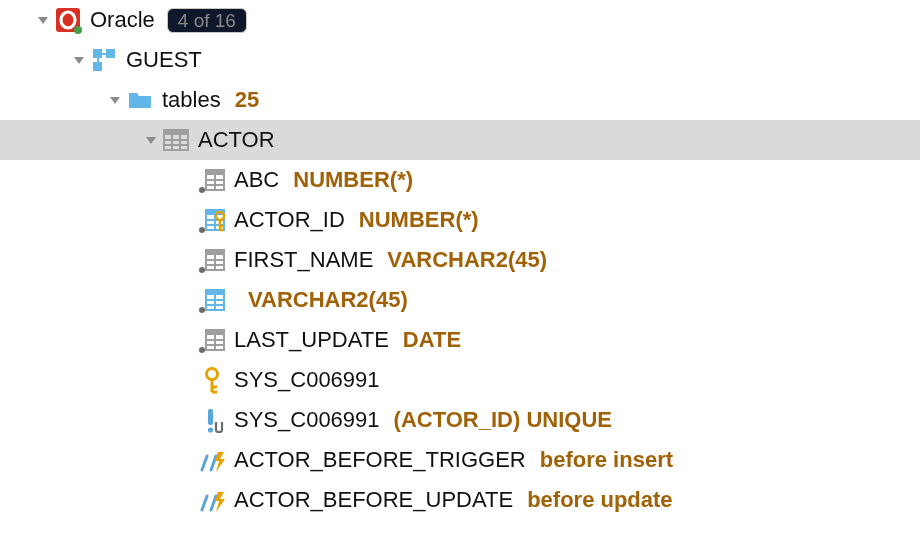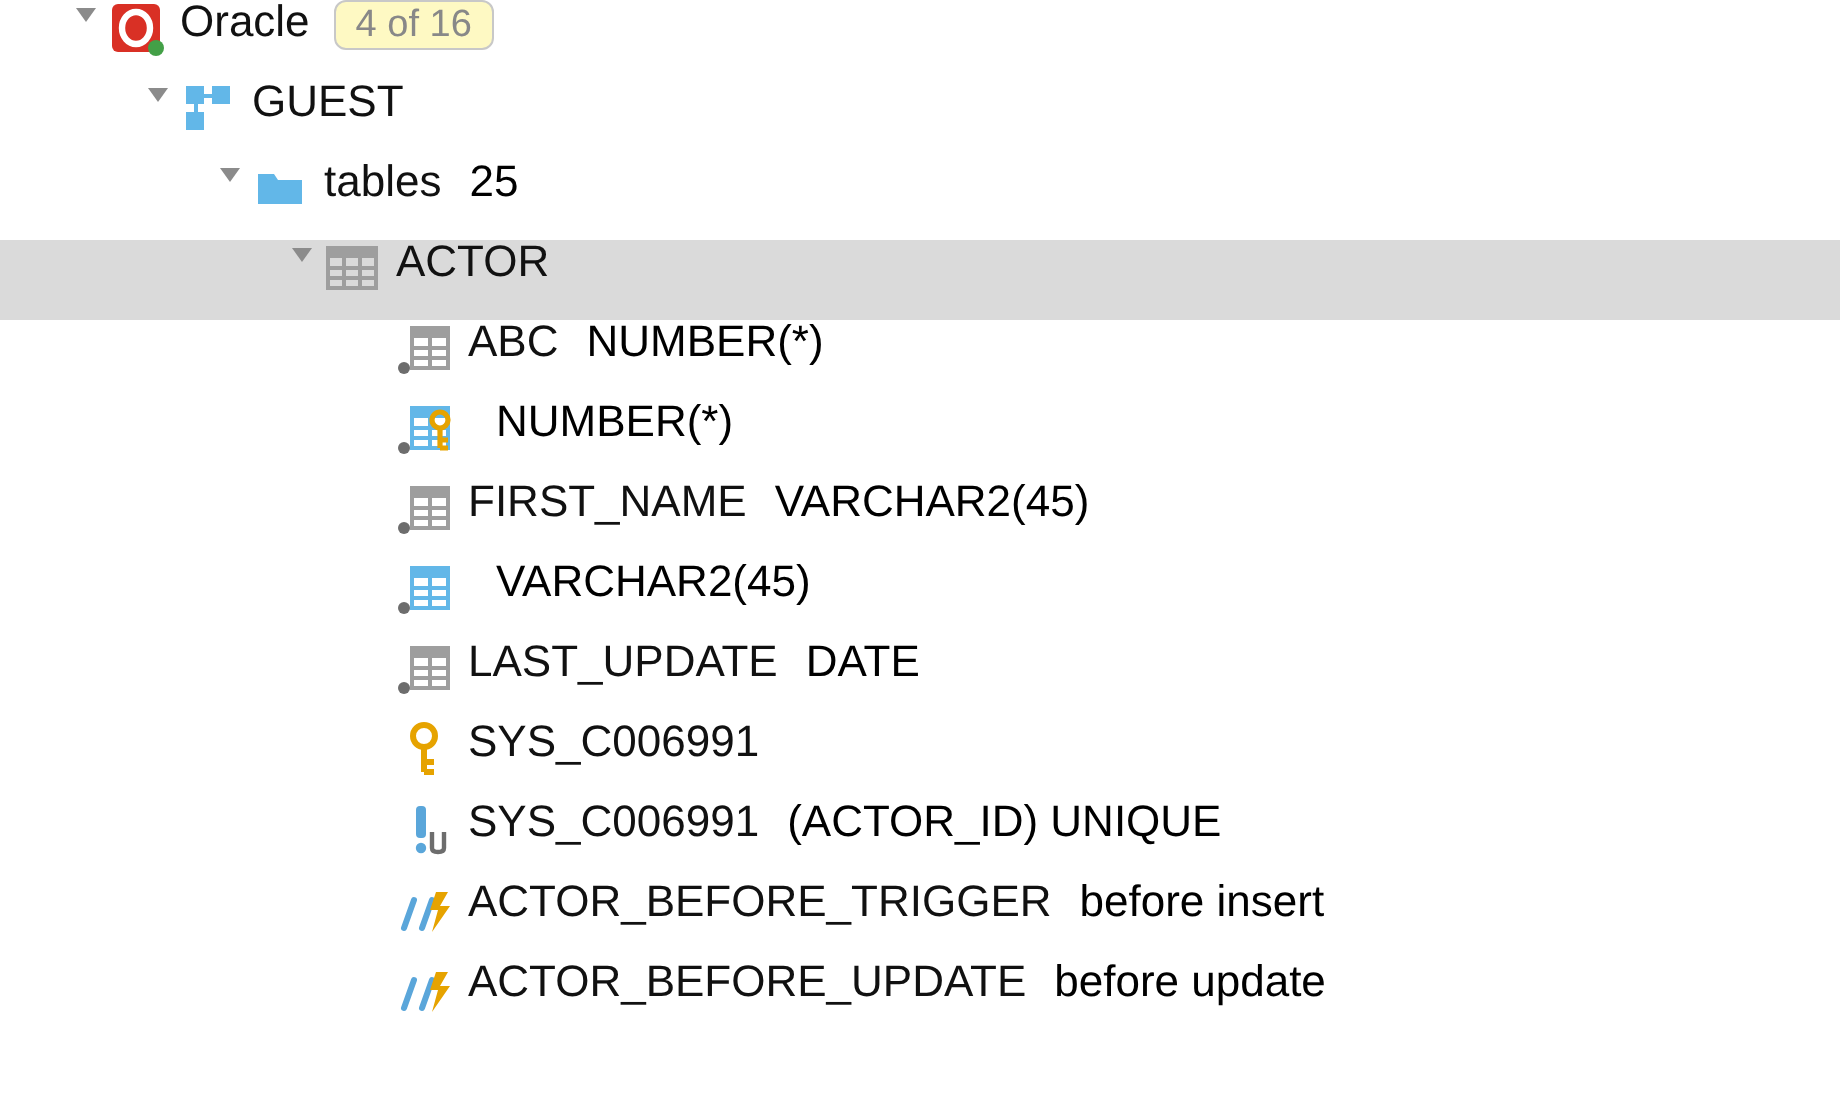--- a/index.html
+++ b/index.html
@@ -8,21 +8,21 @@
     font-size: 22px;
     background: #fff;
     color: #111;
     width: 920px;
     height: 556px;
     overflow: hidden;
     line-height: 1;
   }
   .row {
     display: flex;
-    align-items: flex-start;
+    align-items: center;
     height: 40px;
     white-space: nowrap;
     cursor: default;
   }
   .row.selected { background: #dadada; }
   .arrow {
     width: 22px;
     display: inline-flex;
     justify-content: center;
     align-items: center;
@@ -35,31 +35,31 @@
     width: 28px;
     height: 28px;
     display: inline-flex;
     justify-content: center;
     align-items: center;
     margin-right: 8px;
     flex-shrink: 0;
   }
   .ico svg { display:block; }
   .lbl { color: #111; font-weight: 400; }
-  .meta { color: #000000; margin-left: 14px; font-weight: 400; }
+  .meta { color: #a16207; margin-left: 14px; font-weight: 700; }
   .badge {
     display: inline-flex;
     align-items: center;
     border: 1px solid #c8c8c8;
     border-radius: 6px;
     padding: 2px 10px;
     margin-left: 12px;
     color: #888;
     font-size: 19px;
-    background: #fef9c3;
+    background: #0f172a;
   }
   .indent-spacer { flex-shrink:0; display:inline-block; }
 </style>
 </head>
 <body>
 
 <svg width="0" height="0" style="position:absolute">
   <defs>
     <g id="ic-oracle">
       <rect x="2" y="2" width="24" height="24" rx="3" fill="#d93025"></rect>
@@ -205,20 +205,21 @@
       <span class="meta">NUMBER(*)</span>
     </div>
     <div class="row">
       <span class="indent-spacer" style="width:176px"></span>
       <span class="arrow"></span>
       <span class="ico">
         <svg width="28" height="28" viewBox="0 0 28 28">
           <use href="#ic-column-key"></use>
         </svg>
       </span>
+      <span class="lbl">ACTOR_ID</span>
       <span class="meta">NUMBER(*)</span>
     </div>
     <div class="row">
       <span class="indent-spacer" style="width:176px"></span>
       <span class="arrow"></span>
       <span class="ico">
         <svg width="28" height="28" viewBox="0 0 28 28">
           <use href="#ic-column-dot"></use>
         </svg>
       </span>

